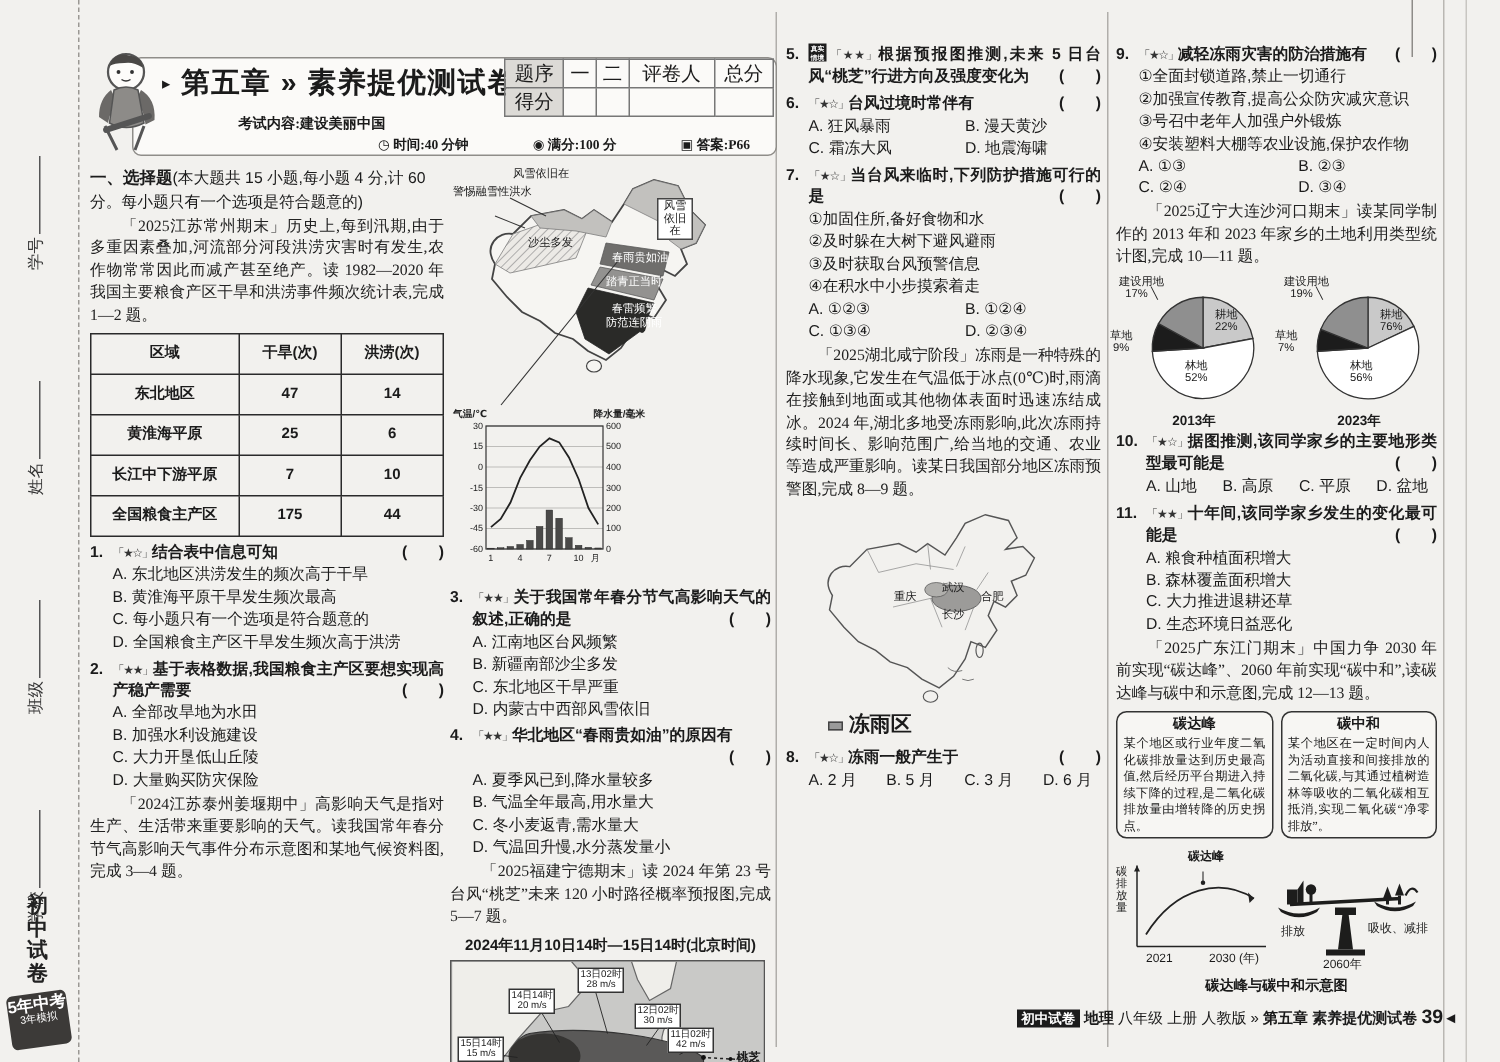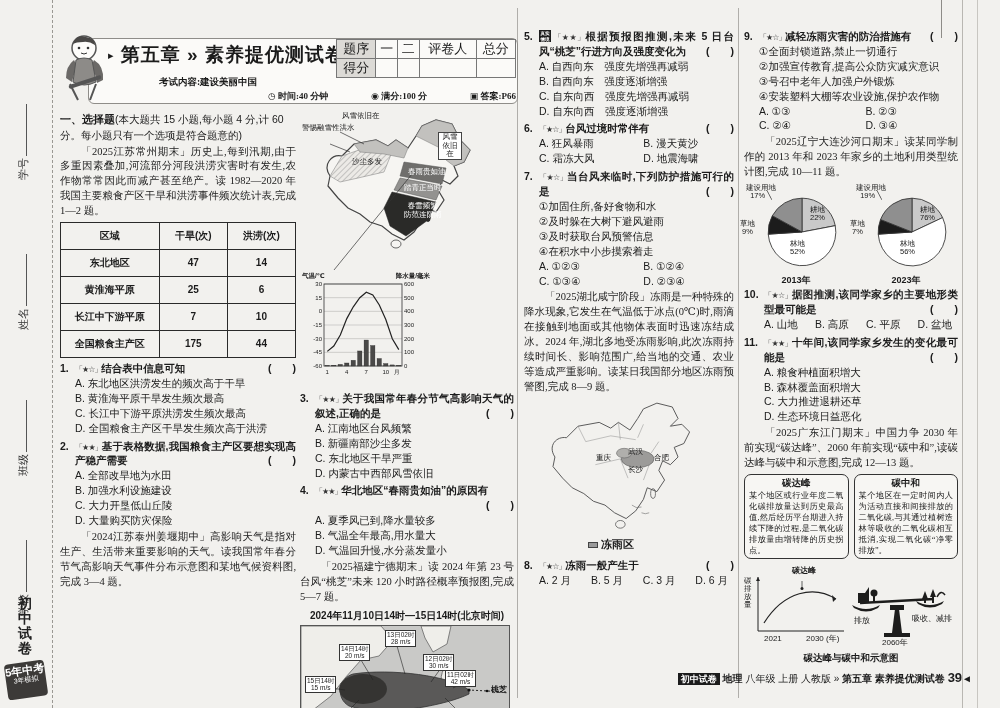--- a/index.html
+++ b/index.html
@@ -36,21 +36,21 @@
     background:#fbfaf8; border:1px solid #8f8d89; border-radius:6px; }
   .mascot { position:absolute; left:-4px; top:-6px; width:58px; height:76px; z-index:3; }
   .h-title-wrap { position:absolute; left:48px; top:6px; width:200px; text-align:center; }
   .h-title { font-size:19px; font-weight:bold; letter-spacing:1px; white-space:nowrap; }
   .h-title .tri { font-size:11px; vertical-align:2px; }
   .h-sub { margin-top:8px; font-size:9.5px; font-weight:bold;
     font-family:"Liberation Serif","DejaVu Serif",serif; }
   .score-table { position:absolute; right:2px; top:3px; width:180px; border-collapse:collapse; }
   .score-table td { border:1px solid #777; font-size:13px; text-align:center; height:15px; padding:0 1px; }
   .score-table .gray { background:#dcdad6; }
-  .h-info { position:absolute; right:2px; bottom:3px; width:248px; display:flex;
+  .h-info { position:absolute; right:18px; bottom:3px; width:248px; display:flex;
     justify-content:space-between; font-size:9px; font-weight:bold;
     font-family:"Liberation Serif","DejaVu Serif",serif; }
   .h-info .ic { font-size:9px; }
 
   
   .col { position:absolute; font-size:10.5px; line-height:1.42; }
   .col1 { left:60px;  top:112px; width:236px; height:590px; }
   .col2 { left:300px; top:110px; width:214px; height:592px; }
   .col3 { left:524px; top:26px;  width:210px; height:645px; }
   .col4 { left:744px; top:26px;  width:214px; height:645px; }
@@ -88,21 +88,21 @@
   .ty-title { font-weight:bold; font-size:10px; text-align:center; margin-top:4px; }
   .ty-map { position:relative; width:210px; height:150px; border:1px solid #555; margin-top:2px;
     background:#c7c7c5; overflow:hidden; }
   .ty-lab { position:absolute; background:#fff; border:1px solid #333; font-size:6.5px;
     line-height:1.15; padding:0 1px; text-align:center; z-index:4; }
   .ty-name { position:absolute; font-size:8px; font-weight:bold; z-index:4; }
 
   
   .fz-fig { position:relative; height:158px; margin-top:2px; }
   .fz-city { position:absolute; font-size:7.5px; }
-  .fz-legend { position:absolute; left:28px; bottom:2px; font-size:11px; font-weight:bold;margin-left:36px; }
+  .fz-legend { position:absolute; left:28px; bottom:2px; font-size:14px; font-weight:bold; }
   .fz-legend .sw { display:inline-block; width:10px; height:6px; background:#9a9a9a; border:1px solid #444; }
 
   
   .pies { display:flex; justify-content:space-between; margin:4px 0 2px; }
   .pie-block { position:relative; width:104px; height:100px; }
   .pie-svg { position:absolute; left:22px; top:12px; width:72px; height:72px; }
   .pie-lab { position:absolute; font-size:7.5px; line-height:1.1; text-align:center; z-index:3; }
   .pie-cap { position:absolute; bottom:-3px; left:0; right:0; text-align:center; font-size:9px; font-weight:bold; }
 
   
@@ -242,21 +242,21 @@
       </table>
 
     <div class="q">
       <div class="q-head">
           <span class="q-num">1.</span>
         <span class="q-stem"><span class="q-tag">「★☆」</span><span>结合表中信息可知</span><span class="brk">(　　)</span></span>
         </div>
       <div class="opts">
         <div>A. 东北地区洪涝发生的频次高于干旱</div>
         <div>B. 黄淮海平原干旱发生频次最高</div>
-        <div>C. 长江中下游平原洪涝发生频次最高</div>
+        <div>C. 每小题只有一个选项是符合题意的</div>
         <div>D. 全国粮食主产区干旱发生频次高于洪涝</div>
       </div>
     </div>
     <div class="q">
       <div class="q-head">
           <span class="q-num">2.</span>
         <span class="q-stem"><span class="q-tag">「★★」</span><span>基于表格数据,我国粮食主产区要想实现高产稳产需要</span><span class="brk">(　　)</span></span>
         </div>
       <div class="opts">
         <div>A. 全部改旱地为水田</div>
@@ -358,20 +358,21 @@
       </div>
     </div>
     <div class="q">
       <div class="q-head">
           <span class="q-num">4.</span>
         <span class="q-stem"><span class="q-tag">「★★」</span><span>华北地区“春雨贵如油”的原因有</span><span class="brk">(　　)</span></span>
         </div>
       <div class="opts">
         <div>A. 夏季风已到,降水量较多</div>
         <div>B. 气温全年最高,用水量大</div>
+        <div>C. 冬小麦返青,需水量大</div>
         <div>D. 气温回升慢,水分蒸发量小</div>
       </div>
     </div>
     <p class="passage">「2025福建宁德期末」读 2024 年第 23 号台风“桃芝”未来 120 小时路径概率预报图,完成 5—7 题。</p>
 
     <div>
       <div class="ty-title">2024年11月10日14时—15日14时(北京时间)</div>
       <div class="ty-map">
         <svg viewBox="0 0 210 150" style="position:absolute;left:0;top:0;width:210px;height:150px">
           <rect x="0" y="0" width="210" height="150" fill="#c9c9c7"></rect>
@@ -406,26 +407,20 @@
       </div>
     </div>
   </div>
 
   <div class="col col3">
     <div class="q">
       <div class="q-head">
           <span class="q-num">5.</span>
         <span class="q-stem"><span class="badge">真实情境</span><span class="q-tag">「★★」</span><span>根据预报图推测,未来 5 日台风“桃芝”行进方向及强度变化为</span><span class="brk">(　　)</span></span>
         </div>
-      <div class="opts">
-        <div>A. 自西向东　强度先增强再减弱</div>
-        <div>B. 自西向东　强度逐渐增强</div>
-        <div>C. 自东向西　强度先增强再减弱</div>
-        <div>D. 自东向西　强度逐渐增强</div>
-      </div>
     </div>
     <div class="q">
       <div class="q-head">
           <span class="q-num">6.</span>
         <span class="q-stem"><span class="q-tag">「★☆」</span><span>台风过境时常伴有</span><span class="brk">(　　)</span></span>
         </div>
       <div class="opts2">
         <div>A. 狂风暴雨</div>
         <div>B. 漫天黄沙</div>
         <div>C. 霜冻大风</div>

